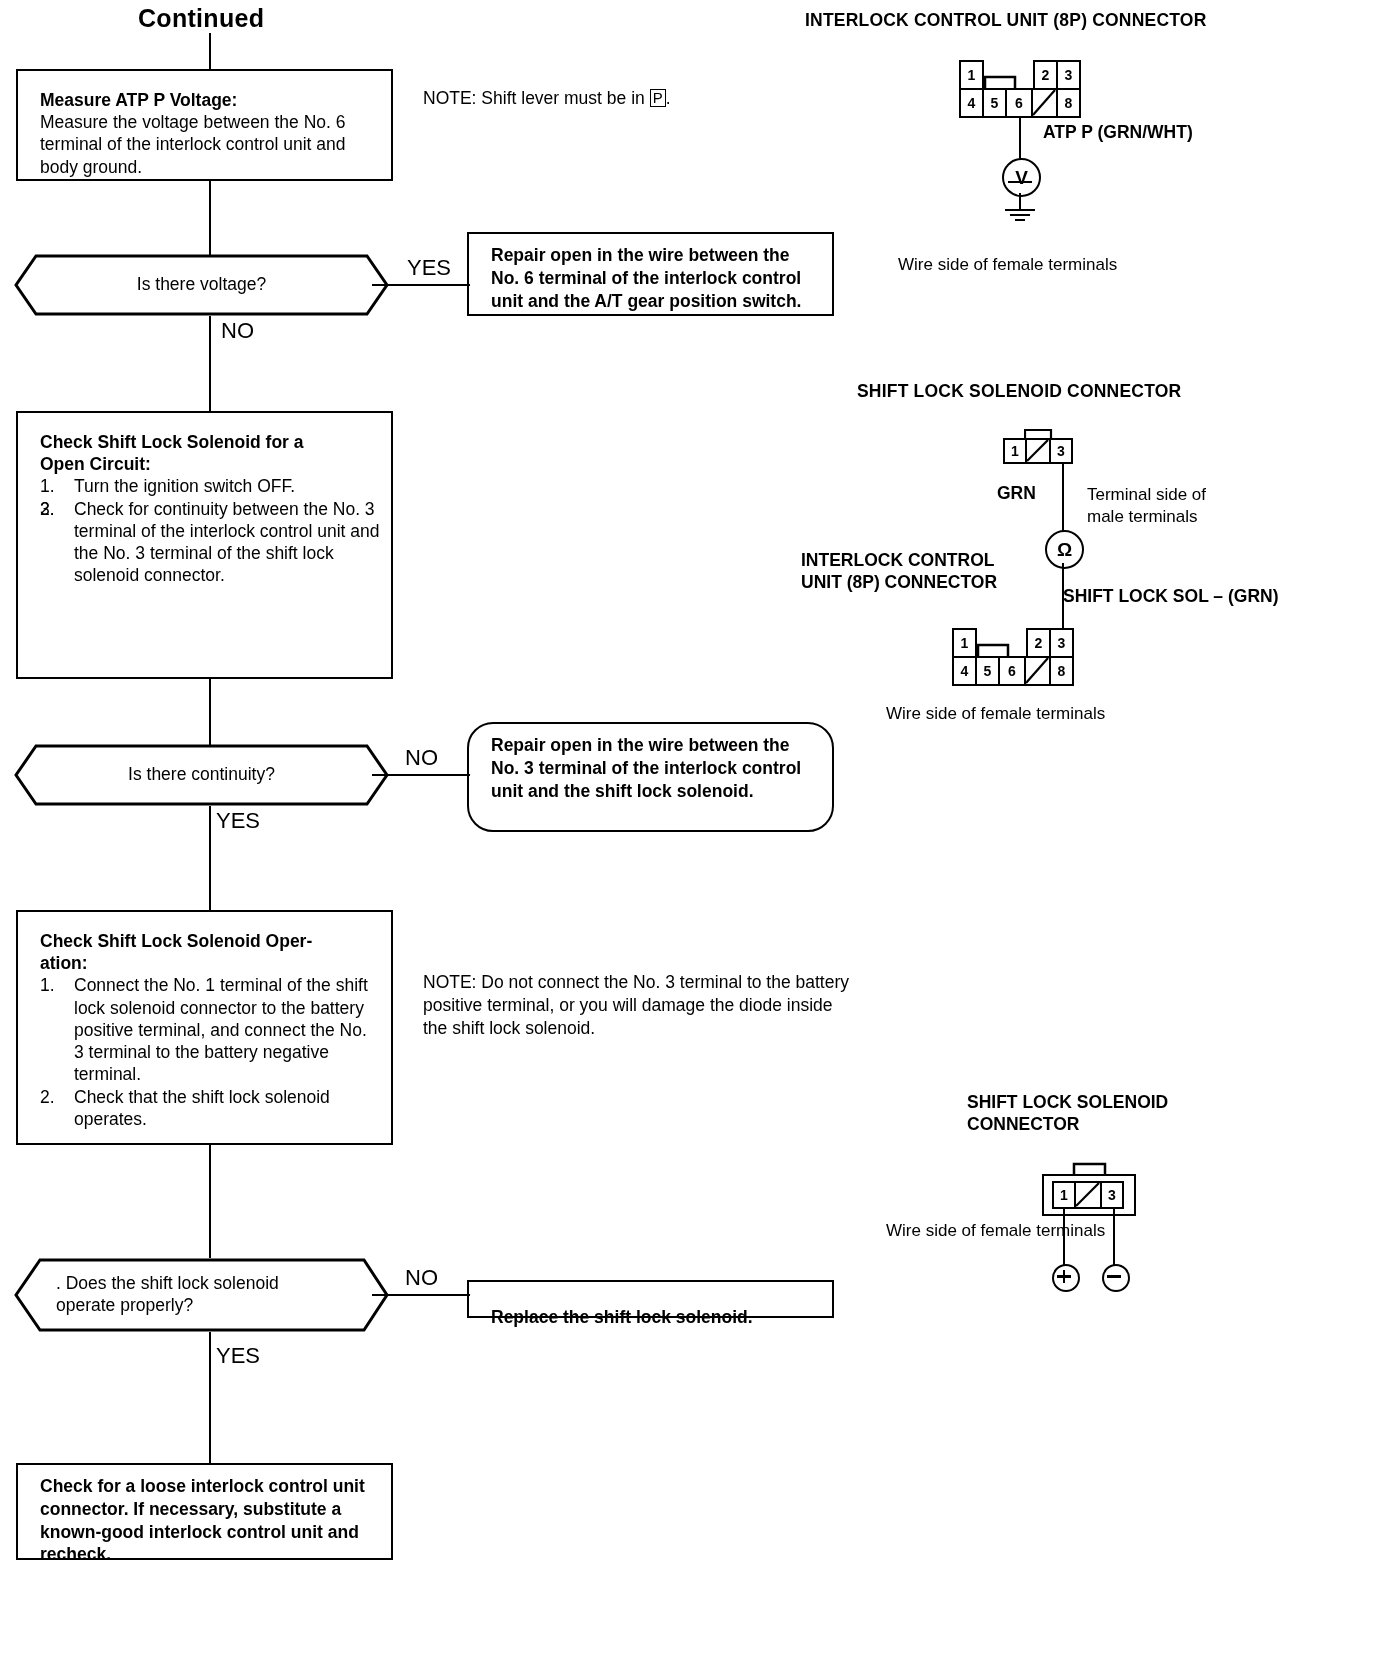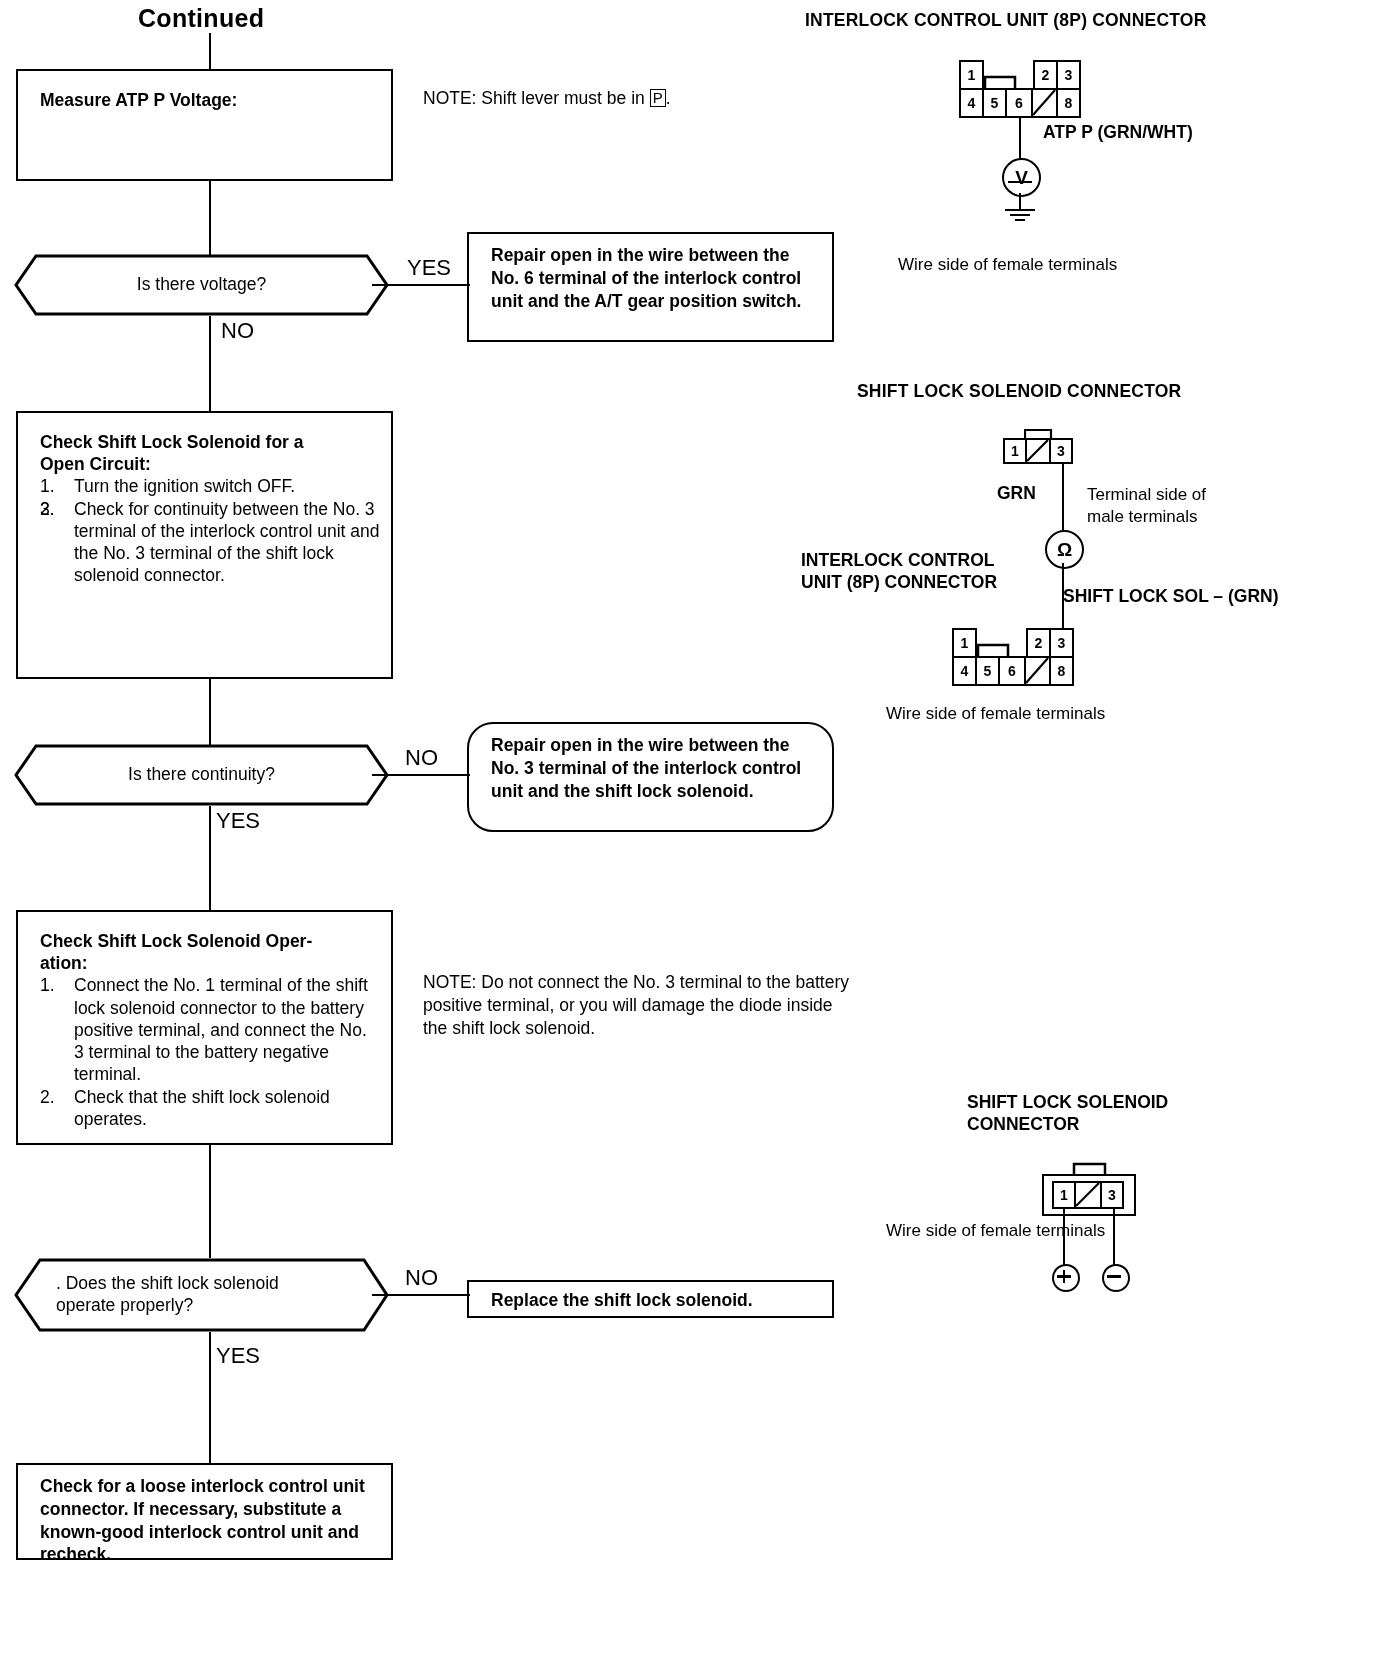--- a/index.html
+++ b/index.html
@@ -89,41 +89,42 @@
 </style>
 </head>
 <body>
 
 <div class="abs continued" style="left:138px; top:4px;">Continued</div>
 
 <div class="abs vline" style="left:209px; top:33px; height:36px;"></div>
 
 <div class="abs procbox" style="left:16px; top:69px; width:377px; height:112px;">
   <div class="hd">Measure ATP P Voltage:</div>
+  <div>Measure the voltage between the No. 6 terminal of the interlock control unit and body ground.</div>
 </div>
 
 <div class="abs note" style="left:423px; top:87px; width:400px;">
   <span>NOTE:</span>
   <span>Shift lever must be in</span>
   <span class="boxed-p">P</span><span>.</span>
 </div>
 
 <div class="abs vline" style="left:209px; top:181px; height:74px;"></div>
 
 <div class="hex" style="left:14px; top:254px; width:375px; height:62px;">
   <svg width="375" height="62" viewBox="0 0 375 62" aria-hidden="true">
     <polygon points="22,2 353,2 373,31 353,60 22,60 2,31" fill="#fff" stroke="#000" stroke-width="3"></polygon>
   </svg>
   <div class="hextext">Is there voltage?</div>
 </div>
 
 <div class="abs hline" style="left:372px; top:284px; width:98px;"></div>
 <div class="abs branchlabel" style="left:407px; top:255px;">YES</div>
 
-<div class="abs actionbox" style="left:467px; top:232px; width:367px; height:110px;">
+<div class="abs actionbox" style="left:467px; top:232px; width:367px; height:84px;">
   <div>Repair open in the wire between the No. 6 terminal of the interlock control unit and the A/T gear position switch.</div>
 </div>
 
 <div class="abs branchlabel" style="left:221px; top:318px;">NO</div>
 <div class="abs vline" style="left:209px; top:316px; height:95px;"></div>
 
 <div class="abs procbox" style="left:16px; top:411px; width:377px; height:268px;">
   <div class="hd">Check Shift Lock Solenoid for a</div>
   <div class="hd">Open Circuit:</div>
   <ol>
@@ -185,21 +186,21 @@
   </svg>
   <div class="hextext" style="text-align:left;padding-left:42px;">
     <div>.  Does the shift lock solenoid</div>
     <div>operate properly?</div>
   </div>
 </div>
 
 <div class="abs hline" style="left:372px; top:1294px; width:98px;"></div>
 <div class="abs branchlabel" style="left:405px; top:1265px;">NO</div>
 
-<div class="abs actionbox" style="left:467px; top:1280px; width:367px; height:38px; padding-top:7px;">
+<div class="abs actionbox" style="left:467px; top:1280px; width:367px; height:38px; padding-top:24px;">
   <div>Replace the shift lock solenoid.</div>
 </div>
 
 <div class="abs branchlabel" style="left:216px; top:1343px;">YES</div>
 <div class="abs vline" style="left:209px; top:1332px; height:131px;"></div>
 
 <div class="abs actionbox" style="left:16px; top:1463px; width:377px; height:97px;">
   <div>Check for a loose interlock control unit connector. If necessary, substitute a known-good interlock control unit and recheck.</div>
 </div>
 

